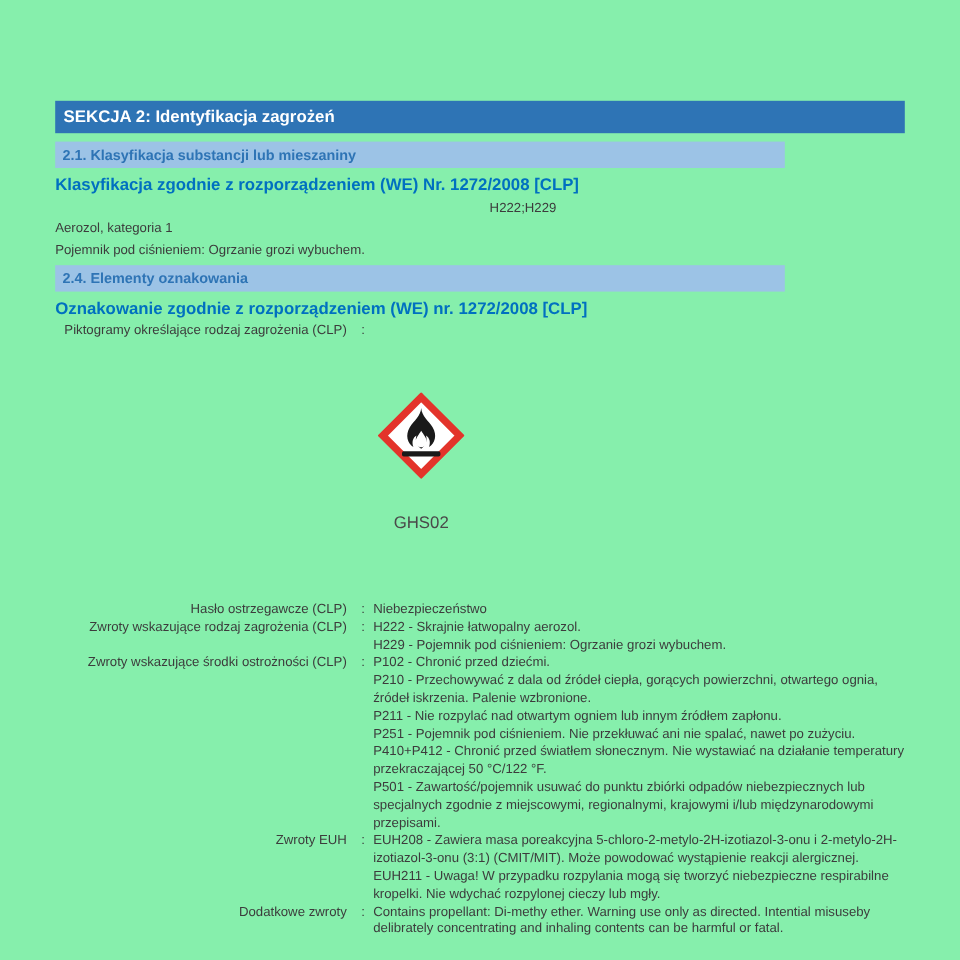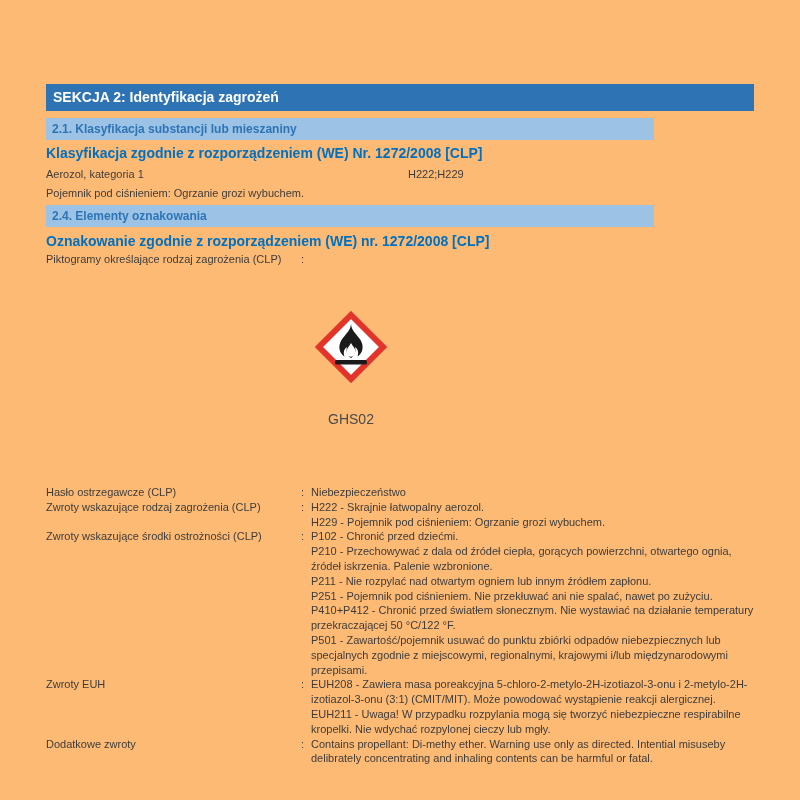--- a/index.html
+++ b/index.html
@@ -1,37 +1,37 @@
 <!DOCTYPE html>
 <html><head>
 <meta charset="utf-8">
 <style>
   html,body{margin:0;padding:0;background:#ffffff;}
-  .page{position:relative;width:800px;height:800px;background:#fdba74;overflow:hidden;
+  .page{position:relative;width:800px;height:800px;background:#86efac;overflow:hidden;
         font-family:"Liberation Sans", sans-serif;color:#3c3c3c;}
   .doc{padding:84px 0 0 46px;width:708px;}
 
   .band1{background:#2E74B5;color:#ffffff;font-weight:bold;font-size:14px;
          height:27px;line-height:27px;padding-left:7px;box-sizing:border-box;width:708px;}
   .band2{background:#9CC3E6;color:#2E74B5;font-weight:bold;font-size:12px;
          height:22px;line-height:22px;padding-left:6px;box-sizing:border-box;width:608px;}
   .mt7{margin-top:7px;}
   .mt6{margin-top:6px;}
   .mt4{margin-top:4px;}
   .mt3{margin-top:3px;}
   .mt2{margin-top:2px;}
 
   .bluehead{color:#0070C0;font-weight:bold;font-size:14px;line-height:15px;}
   .plain{font-size:11px;line-height:15px;}
 
   .aerorow{display:flex;font-size:11px;line-height:15px;}
-  .aerorow .c1{width:362px;}
+  .aerorow .c1{width:362px;margin-top:16px;}
 
   .kv{display:flex;align-items:flex-start;font-size:11px;}
-  .kv .lbl{width:255px;padding-right:12px;box-sizing:border-box;line-height:14.8px;}
+  .kv .lbl{width:255px;padding-right:12px;box-sizing:border-box;line-height:14.8px;text-align:right;}
   .kv .colon{width:10px;line-height:14.8px;}
   .kv .val{flex:1;line-height:14.8px;white-space:pre;}
 
   .picto-box{width:72px;margin-left:4px;text-align:center;}
   .picto-box svg{display:block;}
   .picto-caption{font-size:14px;line-height:13px;color:#4a4a4a;}
 </style>
 </head>
 <body>
 

